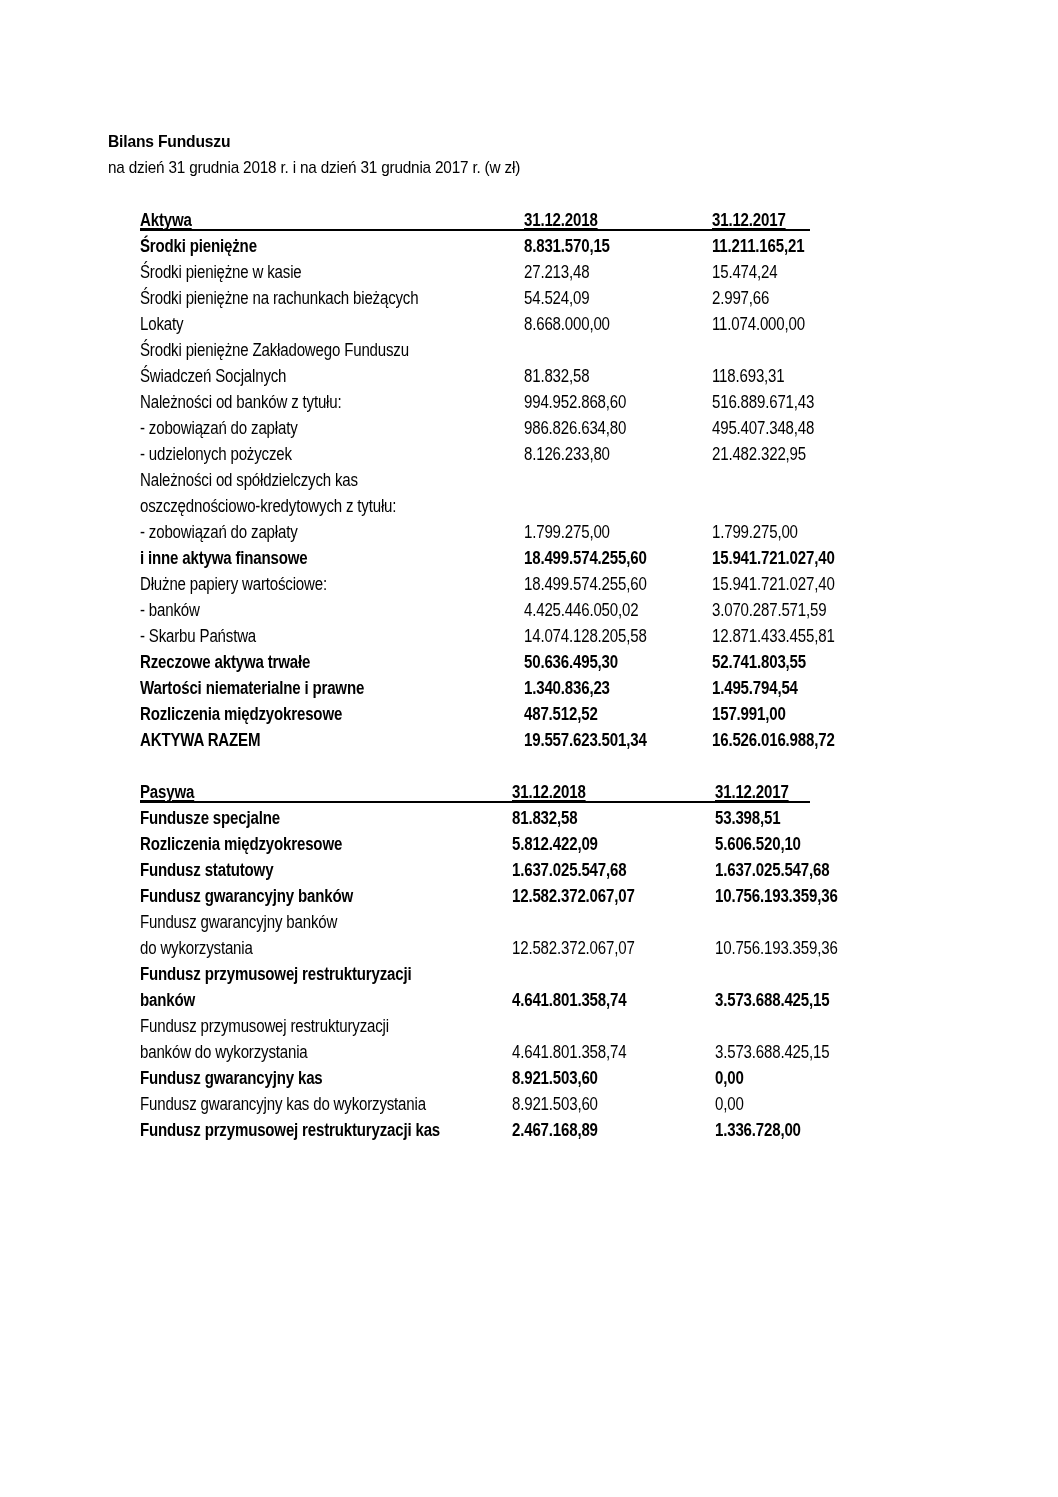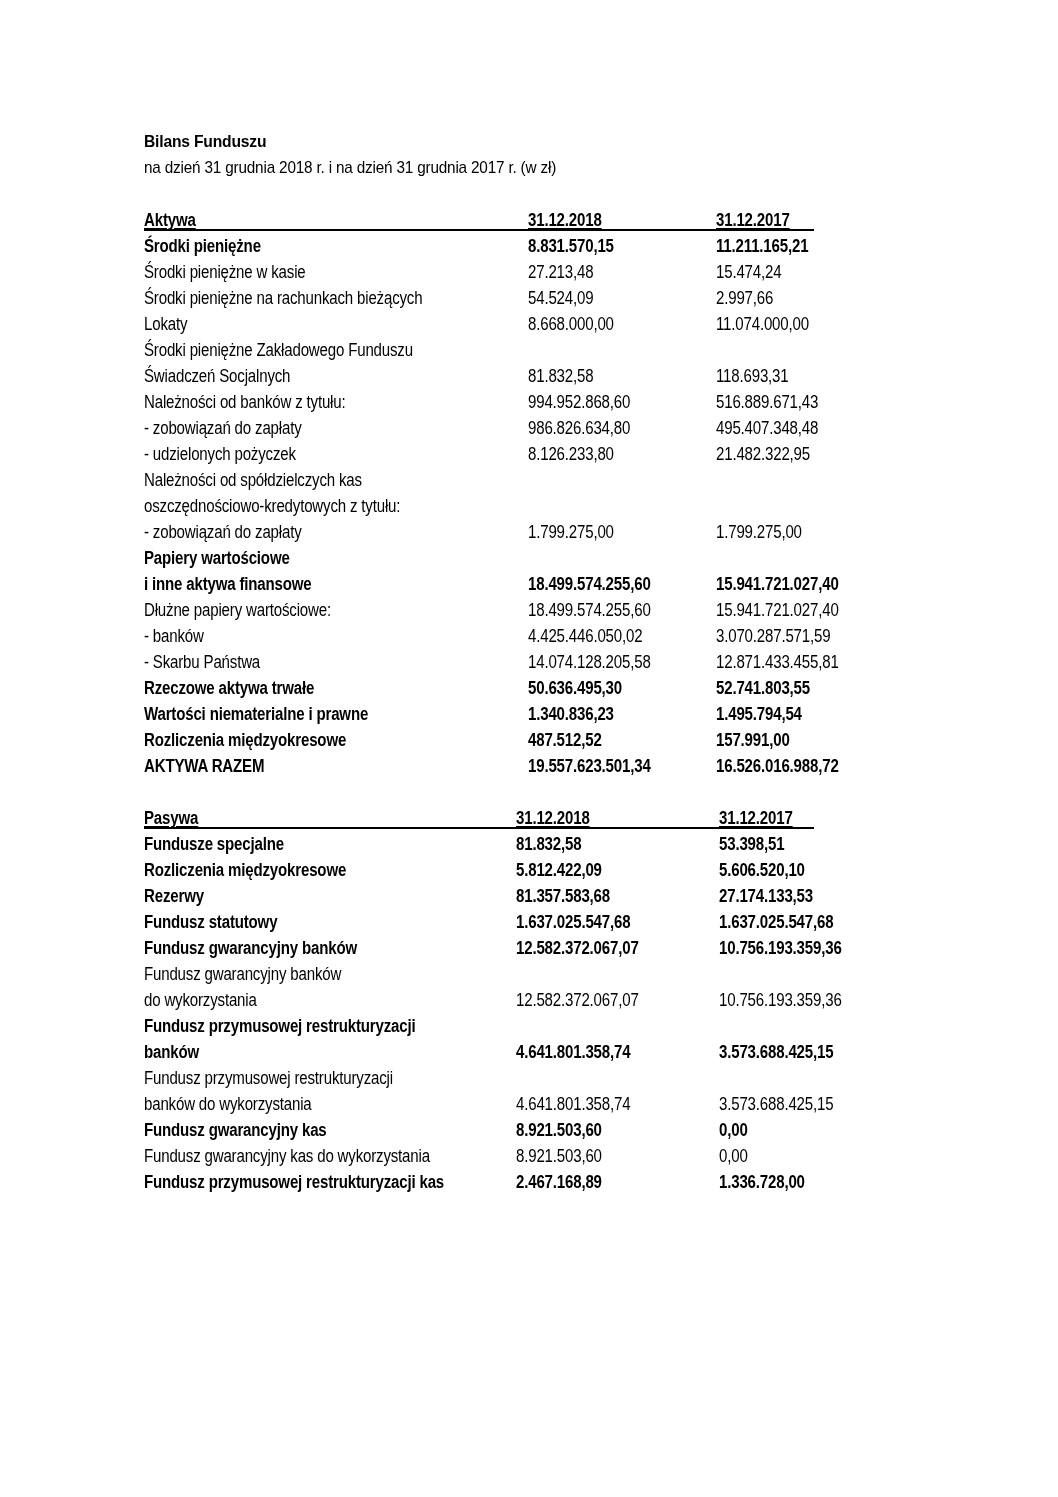--- a/index.html
+++ b/index.html
@@ -10,21 +10,21 @@
     body {
       width: 1058px;
       height: 1497px;
       position: relative;
       overflow: hidden;
       font-family: "Liberation Sans Narrow", "Liberation Sans", "DejaVu Sans Condensed", sans-serif;
       color: #000000;
     }
     .page {
       position: absolute;
-      left: 144px;
+      left: 108px;
       top: 129px;
       width: 760px;
     }
     .title {
       font-size: 17px;
       font-weight: bold;
       line-height: 26px;
       height: 26px;
       letter-spacing: -0.2px;
       transform: scaleX(0.92);
@@ -41,20 +41,21 @@
       white-space: nowrap;
     }
     .spacer { height: 26px; }
     .section { position: relative; }
     .row {
       position: relative;
       height: 26px;
       line-height: 26px;
       font-size: 17.5px;
       white-space: nowrap;
+      margin-left: 32px;
     }
     .row.bold { font-weight: bold; }
     .cell {
       position: absolute;
       top: 0;
       transform: scaleX(0.86);
       transform-origin: left center;
       letter-spacing: -0.2px;
     }
     .c-label { left: 0; }
@@ -146,25 +147,20 @@
           <span class="cell c-label">oszczędnościowo-kredytowych z tytułu:</span>
           <span class="cell c-2018"></span>
           <span class="cell c-2017"></span>
         </div>
         <div class="row">
           <span class="cell c-label">- zobowiązań do zapłaty</span>
           <span class="cell c-2018">1.799.275,00</span>
           <span class="cell c-2017">1.799.275,00</span>
         </div>
         <div class="row bold">
-          <span class="cell c-label">Papiery wartościowe</span>
-          <span class="cell c-2018"></span>
-          <span class="cell c-2017"></span>
-        </div>
-        <div class="row bold">
           <span class="cell c-label">i inne aktywa finansowe</span>
           <span class="cell c-2018">18.499.574.255,60</span>
           <span class="cell c-2017">15.941.721.027,40</span>
         </div>
         <div class="row">
           <span class="cell c-label">Dłużne papiery wartościowe:</span>
           <span class="cell c-2018">18.499.574.255,60</span>
           <span class="cell c-2017">15.941.721.027,40</span>
         </div>
         <div class="row">
@@ -214,25 +210,20 @@
           <span class="cell c-label">Fundusze specjalne</span>
           <span class="cell c-2018">81.832,58</span>
           <span class="cell c-2017">53.398,51</span>
         </div>
         <div class="row bold">
           <span class="cell c-label">Rozliczenia międzyokresowe</span>
           <span class="cell c-2018">5.812.422,09</span>
           <span class="cell c-2017">5.606.520,10</span>
         </div>
         <div class="row bold">
-          <span class="cell c-label">Rezerwy</span>
-          <span class="cell c-2018">81.357.583,68</span>
-          <span class="cell c-2017">27.174.133,53</span>
-        </div>
-        <div class="row bold">
           <span class="cell c-label">Fundusz statutowy</span>
           <span class="cell c-2018">1.637.025.547,68</span>
           <span class="cell c-2017">1.637.025.547,68</span>
         </div>
         <div class="row bold">
           <span class="cell c-label">Fundusz gwarancyjny banków</span>
           <span class="cell c-2018">12.582.372.067,07</span>
           <span class="cell c-2017">10.756.193.359,36</span>
         </div>
         <div class="row">

